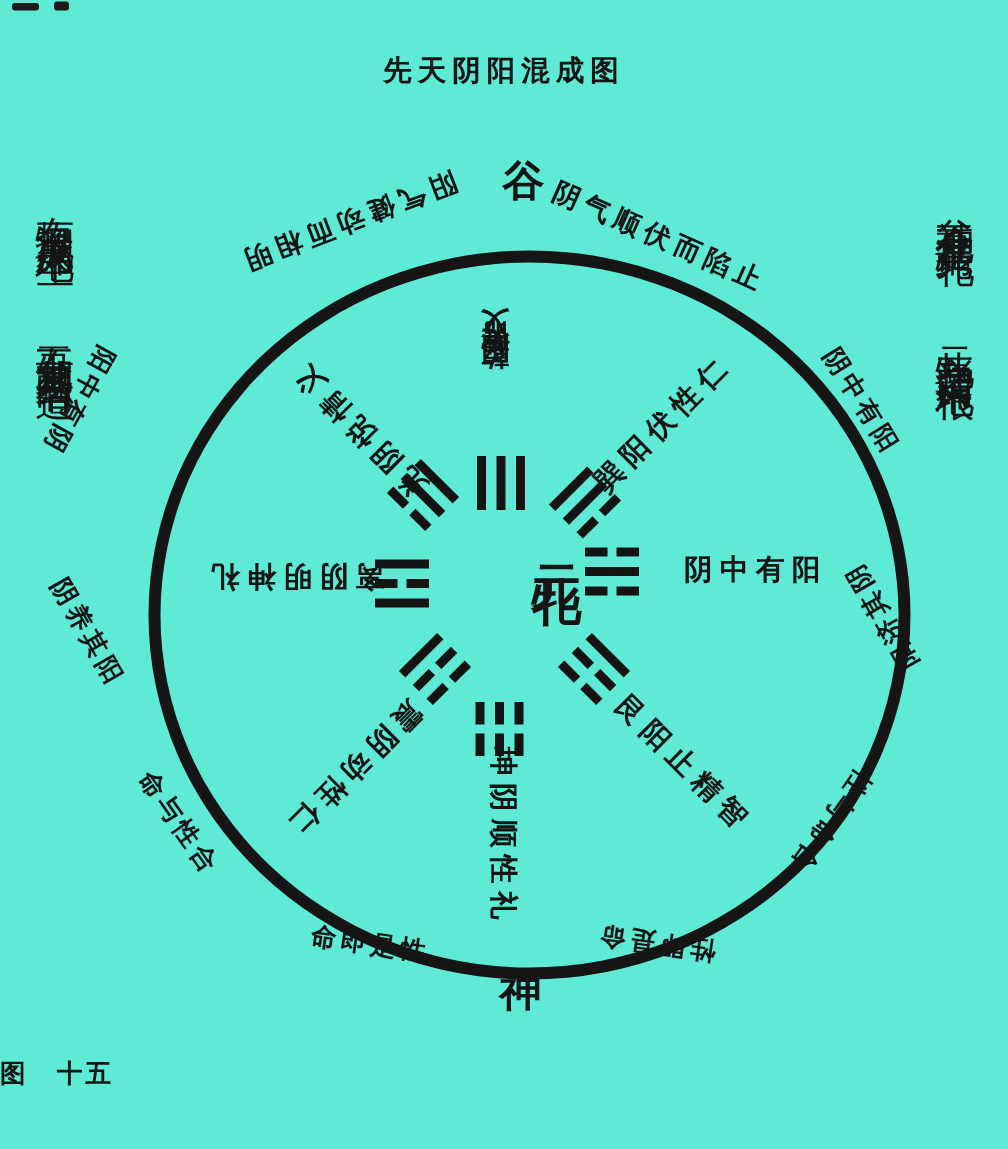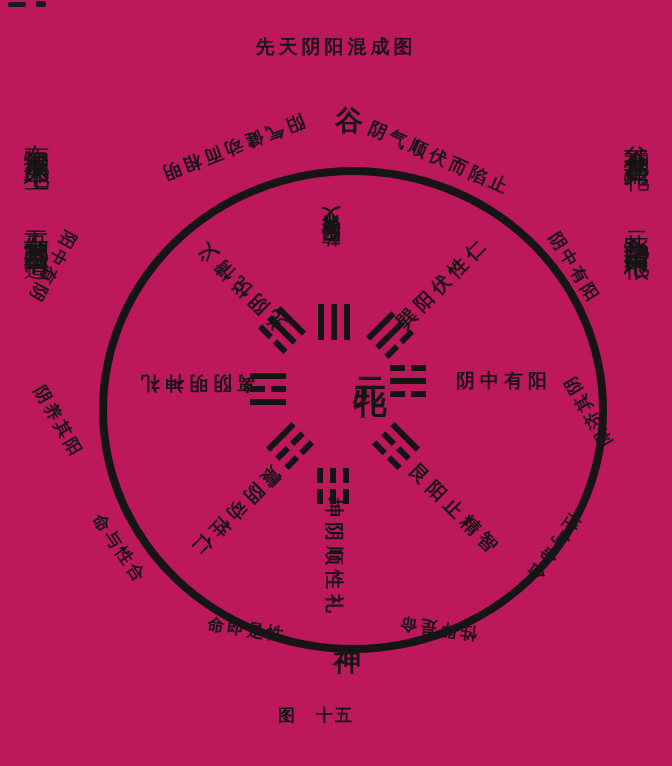--- a/index.html
+++ b/index.html
@@ -1,23 +1,23 @@
 <!DOCTYPE html>
 <html><head>
 <meta charset="utf-8">
 <style>
   html,body{margin:0;padding:0;background:#fff;}
   #page{
-    position:relative;width:672px;height:766px;background:#be185d;
+    position:relative;width:672px;height:766px;background:#5eead4;
     color:#151515;font-family:"Liberation Serif","DejaVu Serif",serif;
     overflow:hidden;
   }
   #title{position:absolute;left:0;right:0;top:34px;text-align:center;
     font-size:19px;font-weight:bold;letter-spacing:4px;}
-  #caption{position:absolute;left:0;right:40px;top:704px;text-align:center;
+  #caption{position:absolute;left:0;right:40px;top:704px;text-align:left;
     font-size:17px;font-weight:bold;letter-spacing:2px;}
   .vmargin{position:absolute;top:124px;width:46px;writing-mode:vertical-rl;
     text-orientation:upright;font-size:26px;letter-spacing:3px;line-height:44px;}
   #left-margin{left:12px;}
   #right-margin{left:612px;}
   .vmargin .gap{margin-top:30px;}
   #ring{position:absolute;left:99px;top:167px;width:492px;height:470px;
     border:8px solid #151515;border-radius:50%;}
   .big-char{position:absolute;font-size:28px;font-weight:bold;}
   .arc{position:absolute;width:220px;height:24px;line-height:24px;text-align:center;

